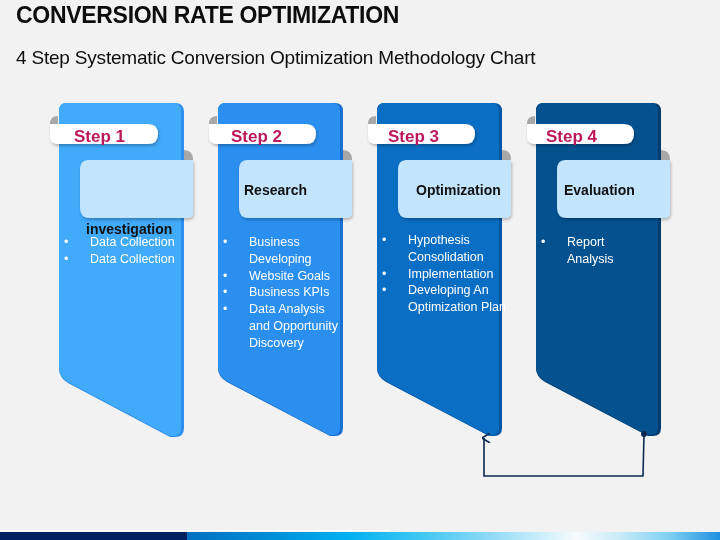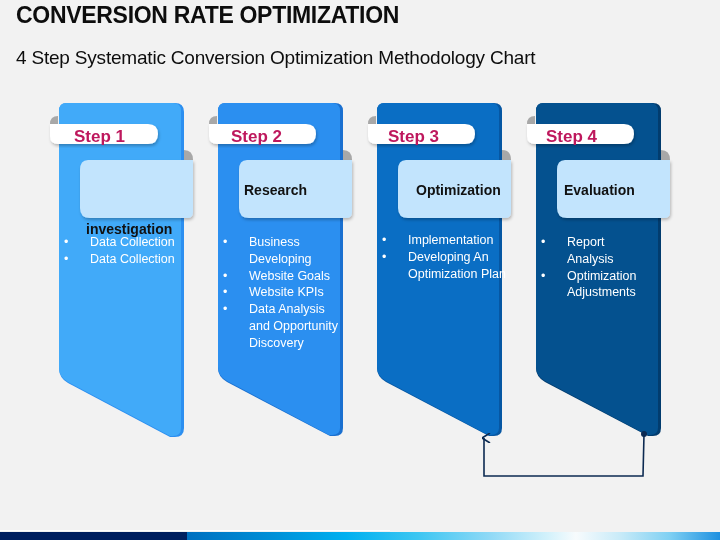--- a/index.html
+++ b/index.html
@@ -117,26 +117,26 @@
 <div class="phase-label" style="left:416px; top:182px;">Optimization</div>
 <div class="phase-label" style="left:564px; top:182px;">Evaluation</div>
 
 <ul class="bullets" style="left:64px; top:234px; width:124px;">
   <li>Data Collection</li>
   <li>Data Collection</li>
 </ul>
 <ul class="bullets" style="left:223px; top:234px; width:116px;">
   <li>Business Developing</li>
   <li>Website Goals</li>
-  <li>Website KPIs</li>
+  <li>Business KPIs</li>
   <li>Data Analysis and Opportunity Discovery</li>
 </ul>
 <ul class="bullets" style="left:382px; top:232px; width:124px;">
+  <li>Hypothesis Consolidation</li>
   <li>Implementation</li>
   <li>Developing An Optimization Plan</li>
 </ul>
 <ul class="bullets" style="left:541px; top:234px; width:110px;">
   <li>Report Analysis</li>
-  <li>Optimization Adjustments</li>
 </ul>
 
 <div class="bottom-line"></div>
 <div class="bottom-bar"></div>
 
 </body></html>

